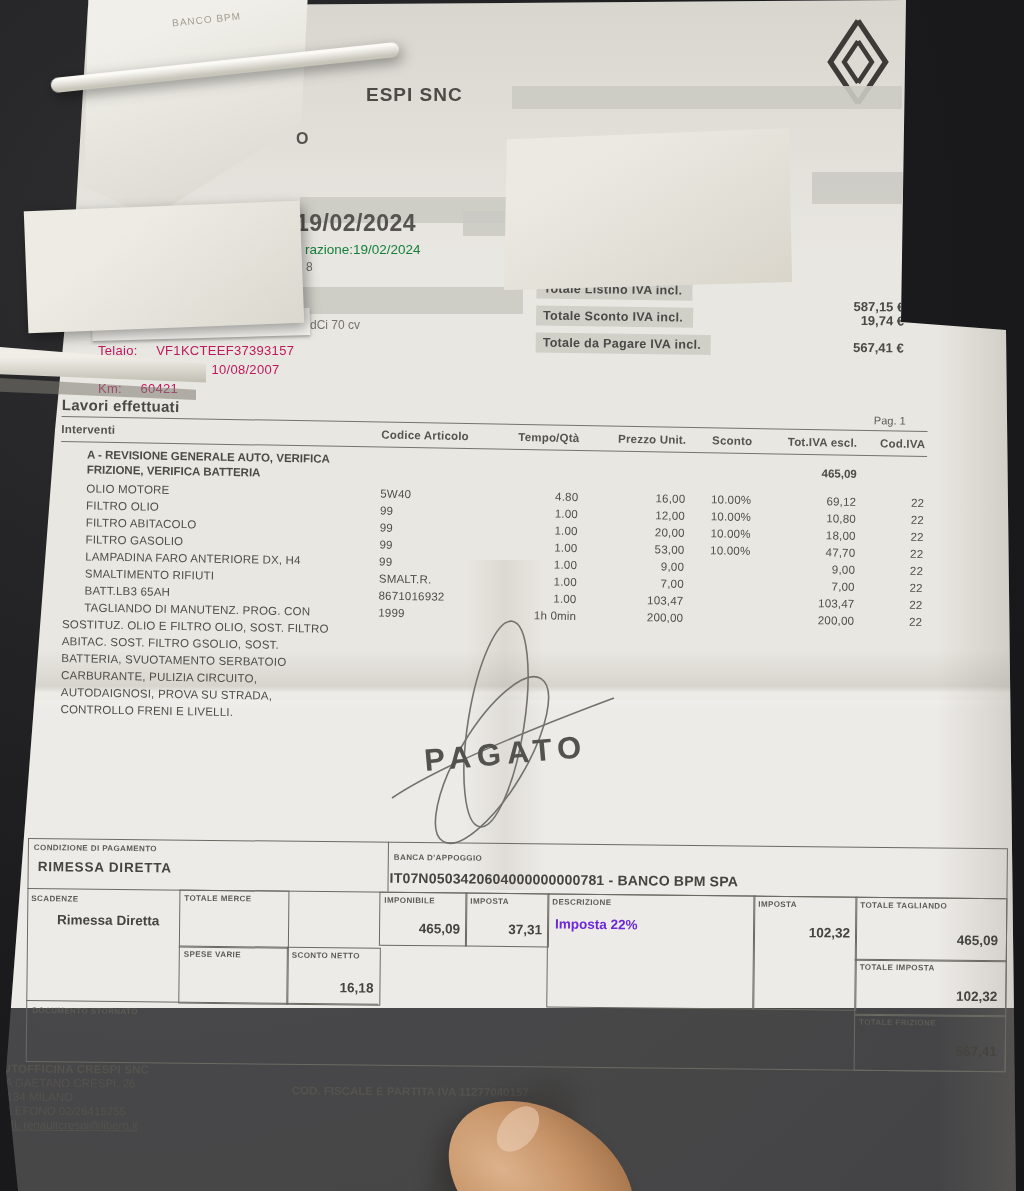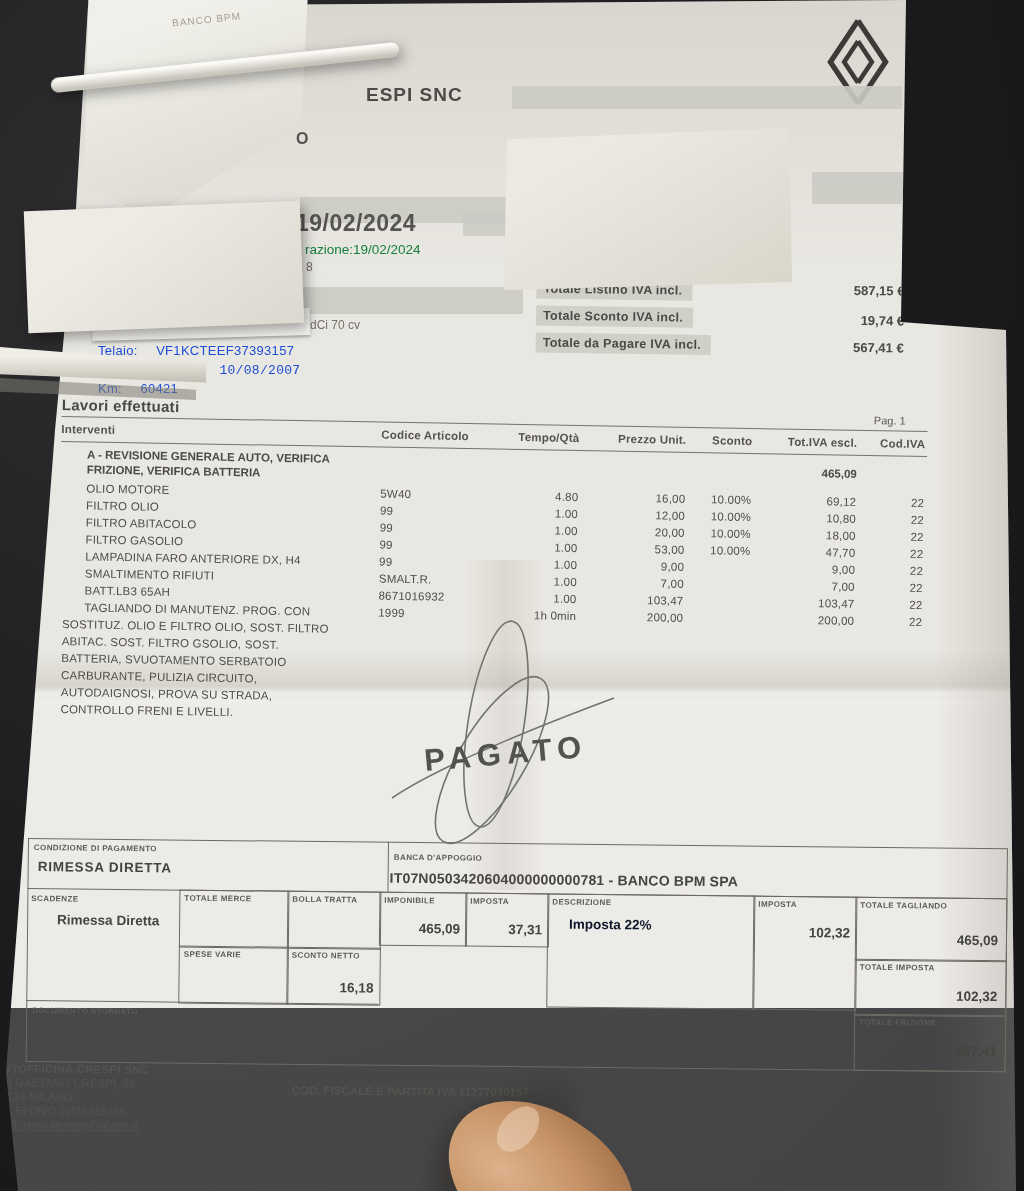--- a/index.html
+++ b/index.html
@@ -22,21 +22,21 @@
   .wrow span{position:absolute;top:0;font-size:11.5px;color:#4e4d49;font-weight:500;letter-spacing:.2px;white-space:nowrap;}
   .whead span{font-weight:600;color:#54534e;}
   .rn{left:26px}.rc{left:320px}.rq{right:350px}.rp{right:243px}.rs{right:177px}.rt{right:72px}.rv{right:4px}
   .dline{position:absolute;left:4px;font-size:11.5px;color:#4e4d49;font-weight:500;letter-spacing:.2px;white-space:nowrap;}
   
   #paygrid{position:absolute;left:28px;top:838px;width:980px;height:224px;transform:rotate(.6deg);transform-origin:0 0;}
   .cell{position:absolute;border:1.2px solid #6b6a63;}
   .lb{position:absolute;left:4px;top:3px;font-size:8px;letter-spacing:.4px;color:#5c5b55;font-weight:700;white-space:nowrap;}
   .val{position:absolute;font-size:13.5px;font-weight:700;color:#45443f;text-align:right;white-space:nowrap;}
   .card{position:absolute;filter:drop-shadow(3px 5px 7px rgba(0,0,0,.38));}
-  .vlabel{font-size:13px;color:#1d4ed8;font-weight:500;letter-spacing:.3px;white-space:nowrap;}
+  .vlabel{font-size:13px;color:#be185d;font-weight:500;letter-spacing:.3px;white-space:nowrap;}
 </style>
 </head>
 <body>
 
 <div id="scene">
 
   <div id="sheet">
 
     <div class="shade" style="left:0;top:0;width:1024px;height:260px;background:linear-gradient(180deg,rgba(140,135,125,.18),rgba(140,135,125,0));"></div>
     <div class="shade" style="left:0;top:700px;width:1024px;height:491px;background:rgba(255,255,255,.20);"></div>
@@ -61,33 +61,33 @@
     <div class="redact" style="left:463px;top:211px;width:198px;height:25px;"></div>
     <div class="redact" style="left:812px;top:172px;width:91px;height:32px;"></div>
     <div class="redact" style="left:268px;top:287px;width:255px;height:27px;"></div>
 
     <div class="abs" style="left:296px;top:210px;font-size:23px;font-weight:700;color:#565450;letter-spacing:.5px;">19/02/2024</div>
     <div class="abs" style="left:305px;top:242px;font-size:13.5px;font-weight:500;color:#15803d;">razione:19/02/2024</div>
     <div class="abs" style="left:306px;top:260px;font-size:12px;color:#6a6862;">8</div>
 
     <div class="abs" style="left:530px;top:281px;width:376px;height:86px;transform:rotate(.8deg);">
       <div class="abs" style="left:6px;top:0;"><span class="chip">Totale Listino IVA incl.</span></div>
-      <div class="tval" style="right:2px;top:0;">587,15 €</div>
+      <div class="tval" style="right:2px;top:16px;">587,15 €</div>
       <div class="abs" style="left:6px;top:27px;"><span class="chip">Totale Sconto IVA incl.</span></div>
       <div class="tval" style="right:2px;top:30px;">19,74 €</div>
       <div class="abs" style="left:6px;top:54px;"><span class="chip">Totale da Pagare IVA incl.</span></div>
       <div class="tval" style="right:2px;top:57px;">567,41 €</div>
     </div>
 
     <div class="abs" style="left:300px;top:318px;font-size:12px;color:#74726c;font-weight:500;">5 dCi 70 cv</div>
     <div class="abs" style="left:98px;top:341px;">
       <div style="height:19px;"><span class="vlabel">Telaio:</span>
         <span class="vlabel" style="margin-left:14px;">VF1KCTEEF37393157</span></div>
       <div style="height:19px;"><span class="vlabel">Immatricolazione:</span>
-        <span class="vlabel" style="margin-left:10px;font-family:Liberation Mono, monospace;">10/08/2007</span></div>
+        <span class="vlabel" style="margin-left:2px;">10/08/2007</span></div>
       <div style="height:19px;"><span class="vlabel">Km:</span>
         <span class="vlabel" style="margin-left:14px;">60421</span></div>
     </div>
 
     <div id="works">
       <div class="abs" style="left:0;top:0;font-size:15px;font-weight:700;color:#4a4945;letter-spacing:.3px;">Lavori effettuati</div>
       <div class="abs" style="right:24px;top:4px;font-size:11px;color:#5b5a55;">Pag.  1</div>
       <div class="hline" style="left:0;top:20px;width:866px;"></div>
 
       <div class="wrow whead" style="top:27px;">
@@ -206,42 +206,39 @@
       <div class="abs" style="left:10px;top:21px;font-size:13.5px;font-weight:700;color:#45443f;letter-spacing:.8px;">RIMESSA DIRETTA</div>
       <div class="lb" style="left:366px;top:11px;">BANCA D'APPOGGIO</div>
       <div class="abs" style="left:362px;top:28px;font-size:14px;font-weight:700;color:#45443f;letter-spacing:.2px;">IT07N0503420604000000000781 - BANCO BPM SPA</div>
 
       <div class="lb" style="left:4px;top:56px;">SCADENZE</div>
       <div class="abs" style="left:30px;top:74px;font-size:13.5px;font-weight:700;color:#45443f;">Rimessa Diretta</div>
 
       <div class="cell" style="left:152px;top:50px;width:108px;height:56px;">
         <span class="lb">TOTALE MERCE</span>
         </div>
-      <div class="cell" style="left:260px;top:50px;width:92px;height:56px;">
-        <span class="lb">BOLLA TRATTA</span>
-        </div>
       <div class="cell" style="left:152px;top:106px;width:108px;height:56px;">
         <span class="lb">SPESE VARIE</span>
         </div>
       <div class="cell" style="left:260px;top:106px;width:92px;height:56px;">
         <span class="lb">SCONTO NETTO</span>
         <span class="val" style="right:6px;top:32px;">16,18</span>
         </div>
 
       <div class="cell" style="left:352px;top:50px;width:86px;height:52px;">
         <span class="lb">IMPONIBILE</span>
         <span class="val" style="right:6px;top:28px;">465,09</span>
         </div>
       <div class="cell" style="left:438px;top:50px;width:82px;height:52px;">
         <span class="lb">IMPOSTA</span>
         <span class="val" style="right:6px;top:28px;">37,31</span>
         </div>
       <div class="cell" style="left:520px;top:50px;width:206px;height:112px;">
         <span class="lb">DESCRIZIONE</span>
-        <span class="abs" style="left:21px;top:22px;font-size:13.5px;font-weight:700;color:#0f172a;">Imposta 22%</span>
+        <span class="abs" style="left:7px;top:22px;font-size:13.5px;font-weight:700;color:#6d28d9;">Imposta 22%</span>
         </div>
       <div class="cell" style="left:726px;top:50px;width:102px;height:112px;">
         <span class="lb">IMPOSTA</span>
         <span class="val" style="right:6px;top:28px;">102,32</span>
         </div>
 
       <div class="cell" style="left:828px;top:50px;width:150px;height:62px;">
         <span class="lb">TOTALE TAGLIANDO</span>
         <span class="val" style="right:8px;top:34px;">465,09</span>
         </div>

